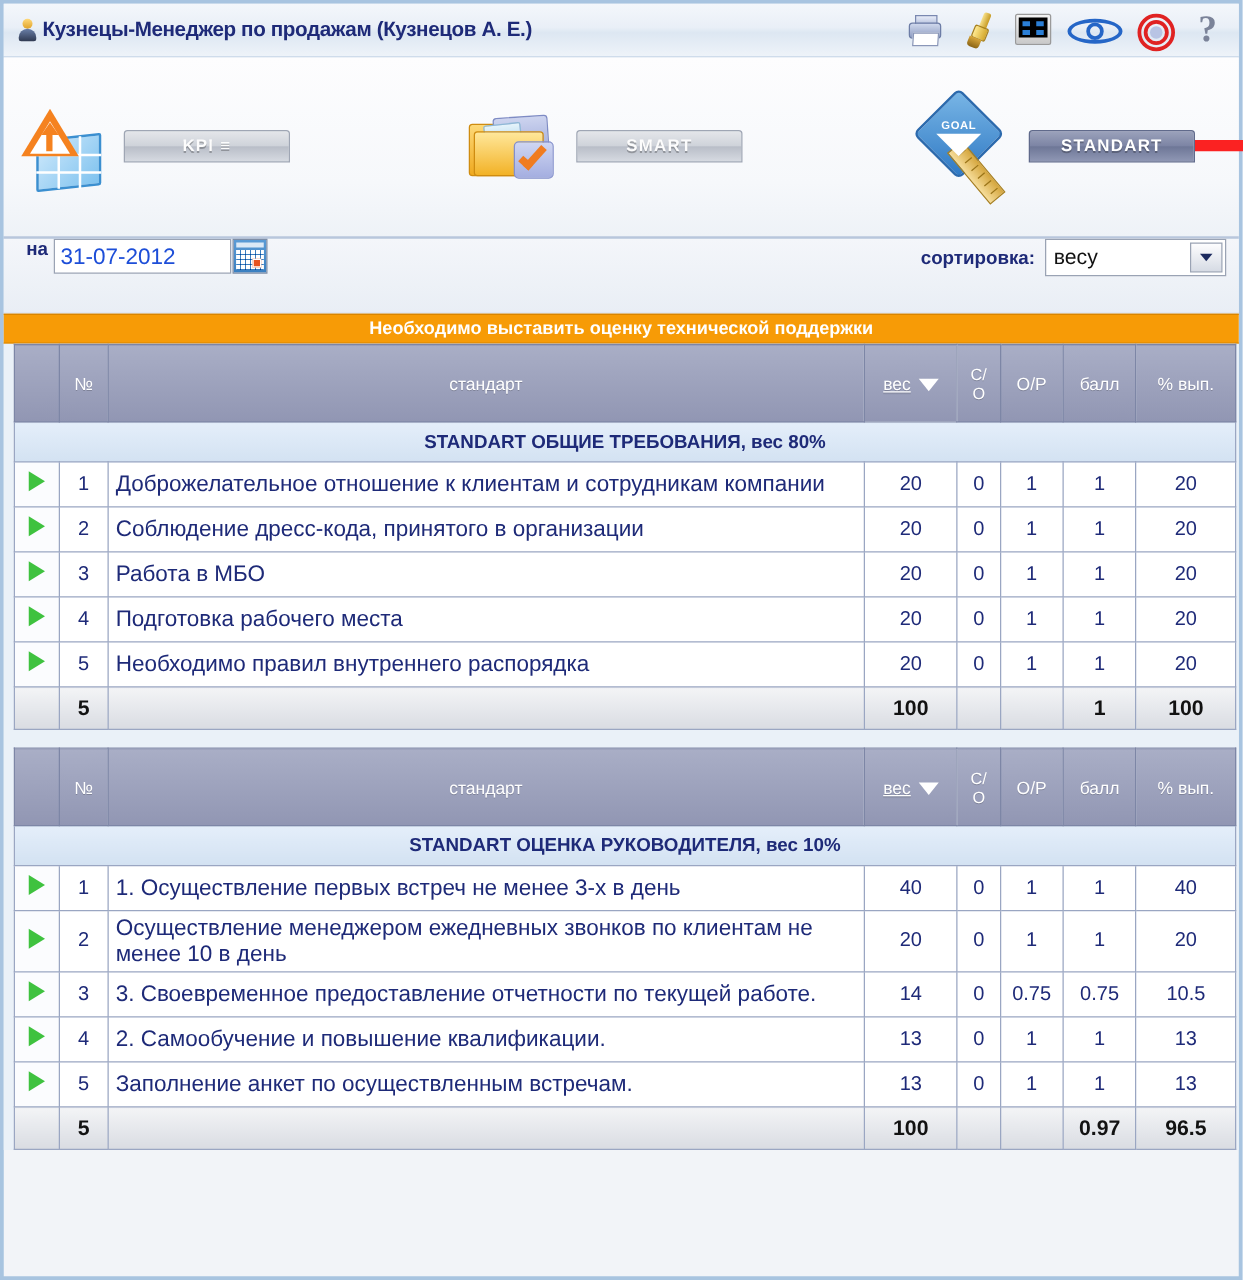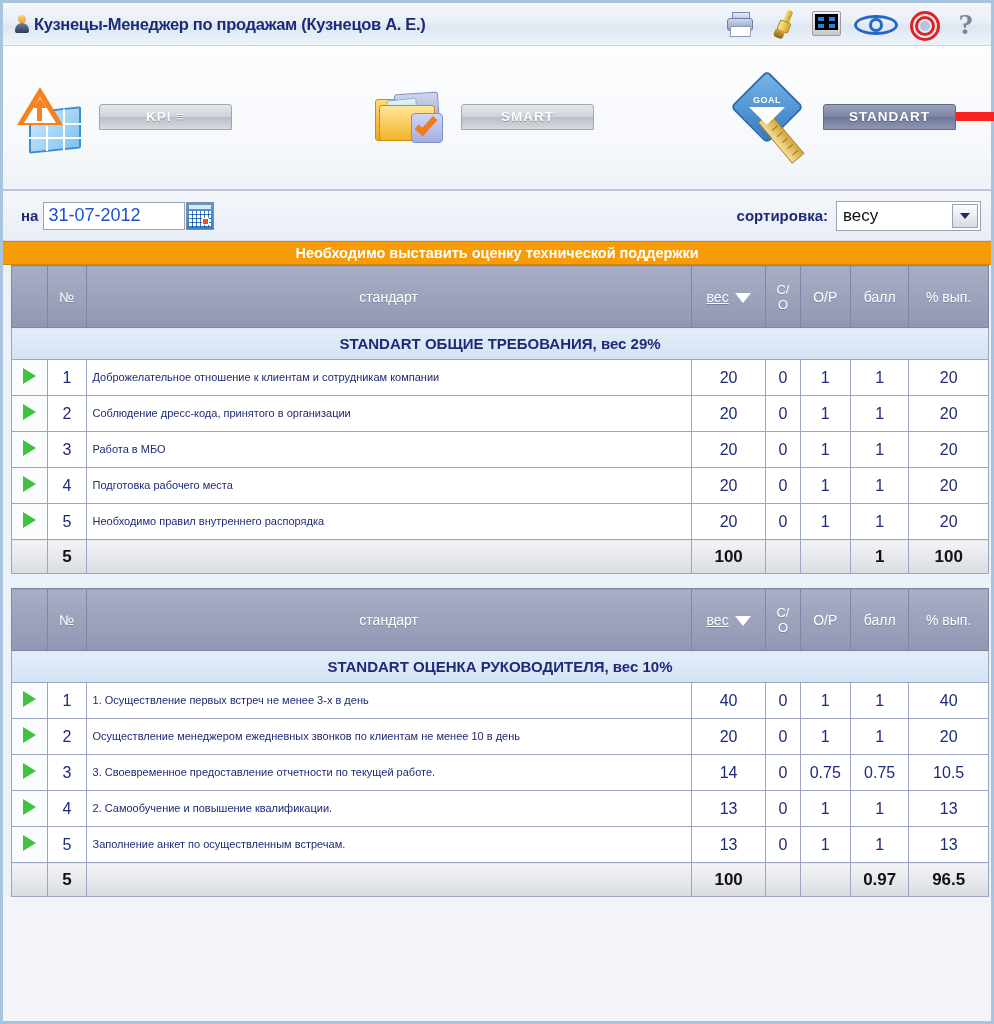--- a/index.html
+++ b/index.html
@@ -216,24 +216,24 @@
      background: linear-gradient(to bottom,#f4fbff,#dcecf8); border:2px solid #6aa8d6; }
   .ico-policy .line { position:absolute; left:20px; height:3px; background:#8cc0e4; border-radius:2px; }
   .ico-policy .cap { position:absolute; left:38px; top:44px; width:52px; height:13px;
      background:#1b1b1b; transform: rotate(-8deg); clip-path: polygon(50% 0, 100% 50%, 50% 100%, 0 50%); }
   .ico-policy .capb { position:absolute; left:50px; top:52px; width:26px; height:18px; border-radius: 0 0 10px 10px;
      background: linear-gradient(to bottom,#2d2d2d,#131313); }
   .ico-policy .tassel { position:absolute; left:40px; top:54px; width:3px; height:16px; background:#d9a13e; transform: rotate(18deg); }
 
   
   .filterbar {
-    height: 50px;
+    height: 60px;
     background: linear-gradient(to bottom,#f4f6fa,#e9eef5);
     display: flex;
-    align-items: center;
+    align-items: flex-start;
     padding: 0 10px 0 18px;
     border-bottom: 1px solid #d4dde9;
   }
   .lbl-na { font-size: 15px; color: #1e2a78; font-weight: bold; margin-right: 5px; }
   .date-wrap { display:flex; align-items:center; }
   .date-input {
     width: 142px; height: 28px;
     font-size: 18px; color: #1d4ed8;
     font-family: "Liberation Sans", sans-serif;
     padding: 0 4px;
@@ -327,21 +327,21 @@
     height: 32px;
     text-align: center;
     color: #1e2a78;
     font-size: 15px;
     font-weight: bold;
     border-color: #9aa6c2;
   }
   tbody tr.data-row td { background: #ffffff; height: 36px; }
   tbody tr.data-row td.cell-mark { text-align:center; vertical-align: middle; background:#fbfcfe;}
   tbody tr.data-row td.cell-num  { text-align:center; color:#1e2a78; font-size:16px; }
-  tbody tr.data-row td.cell-std  { padding: 3px 6px; color:#1e2a78; font-size:11px; line-height:21px; }
+  tbody tr.data-row td.cell-std  { padding: 3px 6px; color:#1e2a78; font-size:18px; line-height:21px; }
   tbody tr.data-row td.cell-val  { text-align:center; color:#1e2a78; font-size:16px; }
   .play-tri {
     display:inline-block; width:0;height:0;
     border-top:8px solid transparent; border-bottom:8px solid transparent;
     border-left:13px solid #3fc23f;
     cursor: pointer;
   }
   tr.total-row td {
     background: linear-gradient(to bottom,#f3f4f6,#d9dce2);
     height: 34px;
@@ -540,21 +540,21 @@
             <span>С/</span><br>
             <span>О</span>
           </th>
           <th>О/Р</th>
           <th>балл</th>
           <th>% вып.</th>
         </tr>
       </thead>
       <tbody>
         <tr class="section-row">
-          <td colspan="8">STANDART ОБЩИЕ ТРЕБОВАНИЯ, вес 29%</td>
+          <td colspan="8">STANDART ОБЩИЕ ТРЕБОВАНИЯ, вес 80%</td>
         </tr>
 
         <tr class="data-row">
           <td class="cell-mark"><span class="play-tri"></span></td>
           <td class="cell-num">1</td>
           <td class="cell-std">Доброжелательное отношение к клиентам и сотрудникам компании</td>
           <td class="cell-val">20</td>
           <td class="cell-val">0</td>
           <td class="cell-val">1</td>
           <td class="cell-val">1</td>

